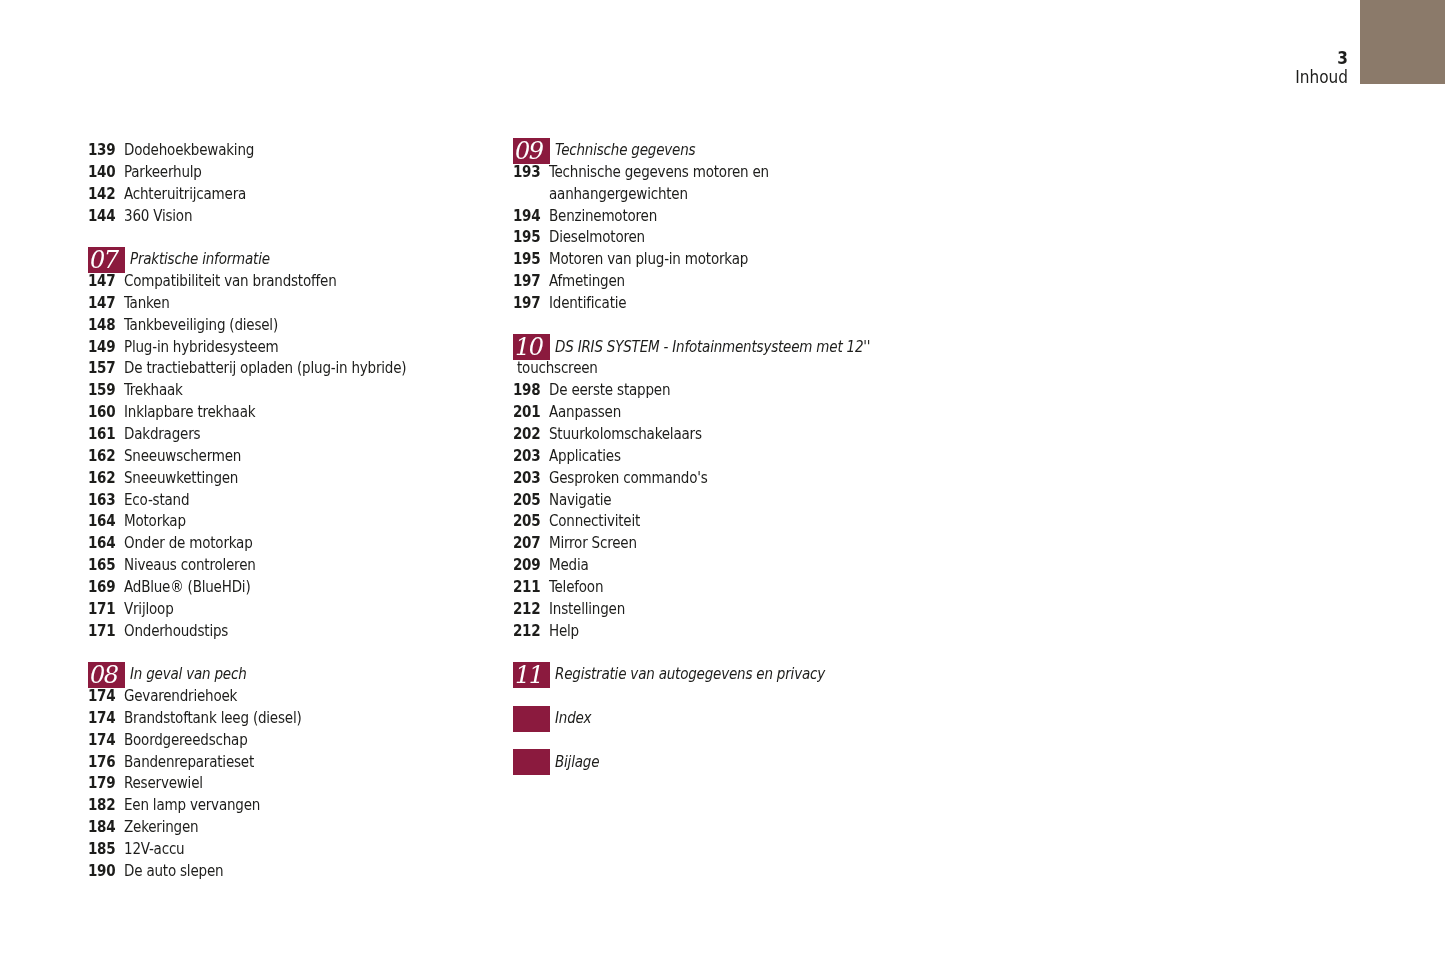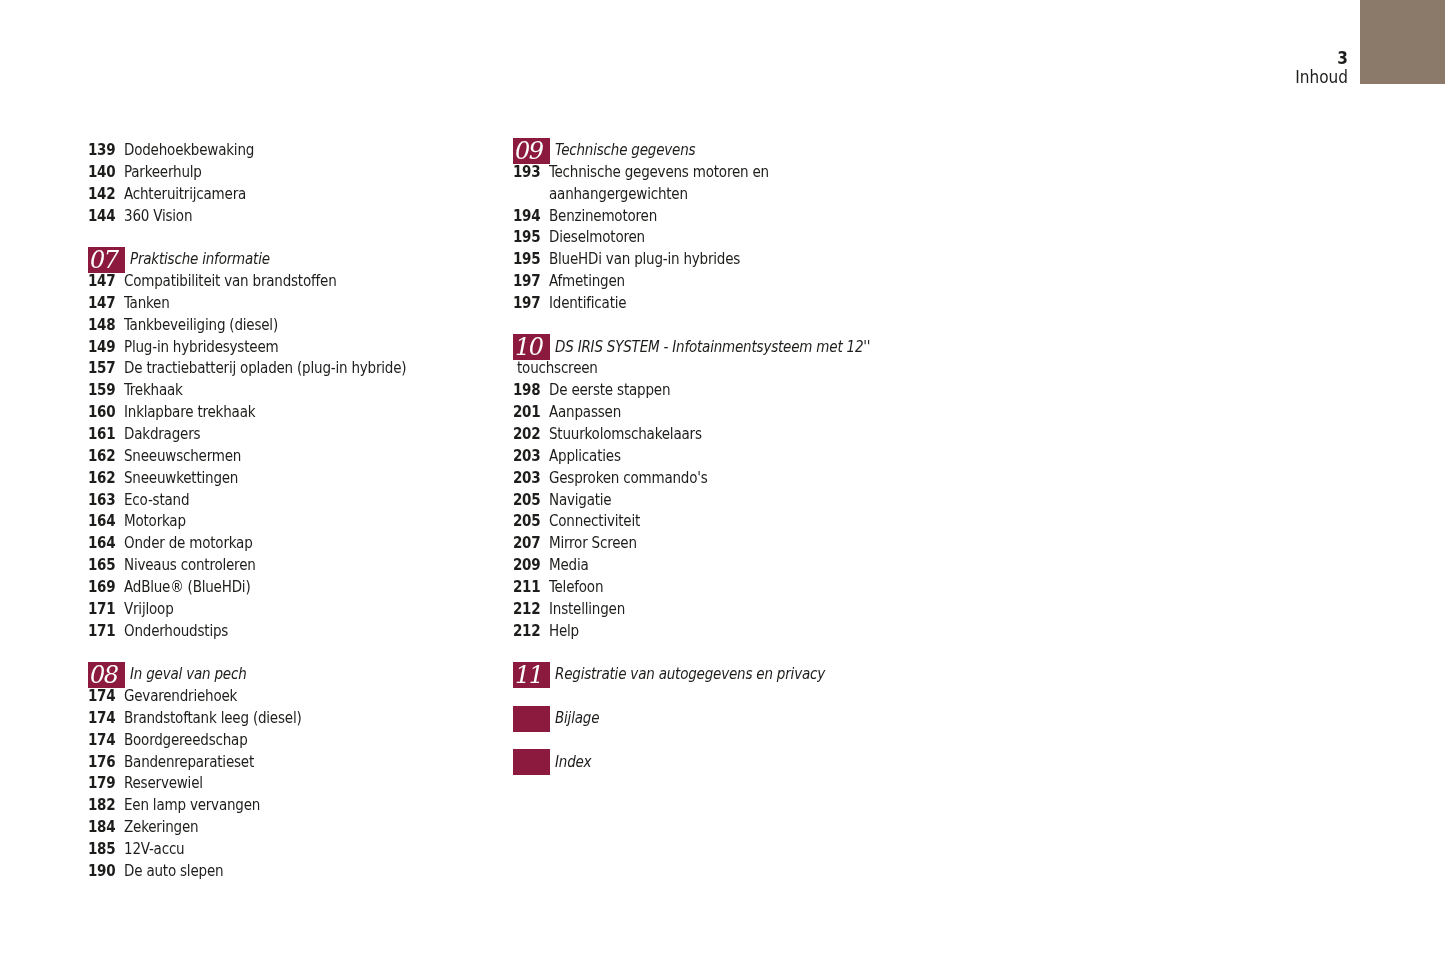--- a/index.html
+++ b/index.html
@@ -181,21 +181,21 @@
   <div class="entry">
       <span class="num">194</span>
       <span class="title">Benzinemotoren</span>
     </div>
   <div class="entry">
       <span class="num">195</span>
       <span class="title">Dieselmotoren</span>
     </div>
   <div class="entry">
       <span class="num">195</span>
-      <span class="title">BlueHDi van plug-in hybrides</span>
+      <span class="title">Motoren van plug-in motorkap</span>
     </div>
   <div class="entry">
       <span class="num">197</span>
       <span class="title">Afmetingen</span>
     </div>
   <div class="entry">
       <span class="num">197</span>
       <span class="title">Identificatie</span>
     </div>
 
@@ -253,20 +253,20 @@
       <span class="title">Help</span>
     </div>
 
   <div class="chapter">
     <span class="badge">11</span>
     <span class="chapter-title">Registratie van autogegevens en privacy</span>
   </div>
 
   <div class="chapter">
     <span class="badge"></span>
+    <span class="chapter-title">Index</span>
+  </div>
+
+  <div class="chapter">
+    <span class="badge"></span>
     <span class="chapter-title">Bijlage</span>
   </div>
-
-  <div class="chapter">
-    <span class="badge"></span>
-    <span class="chapter-title">Index</span>
-  </div>
 </div>
 
 </body></html>

